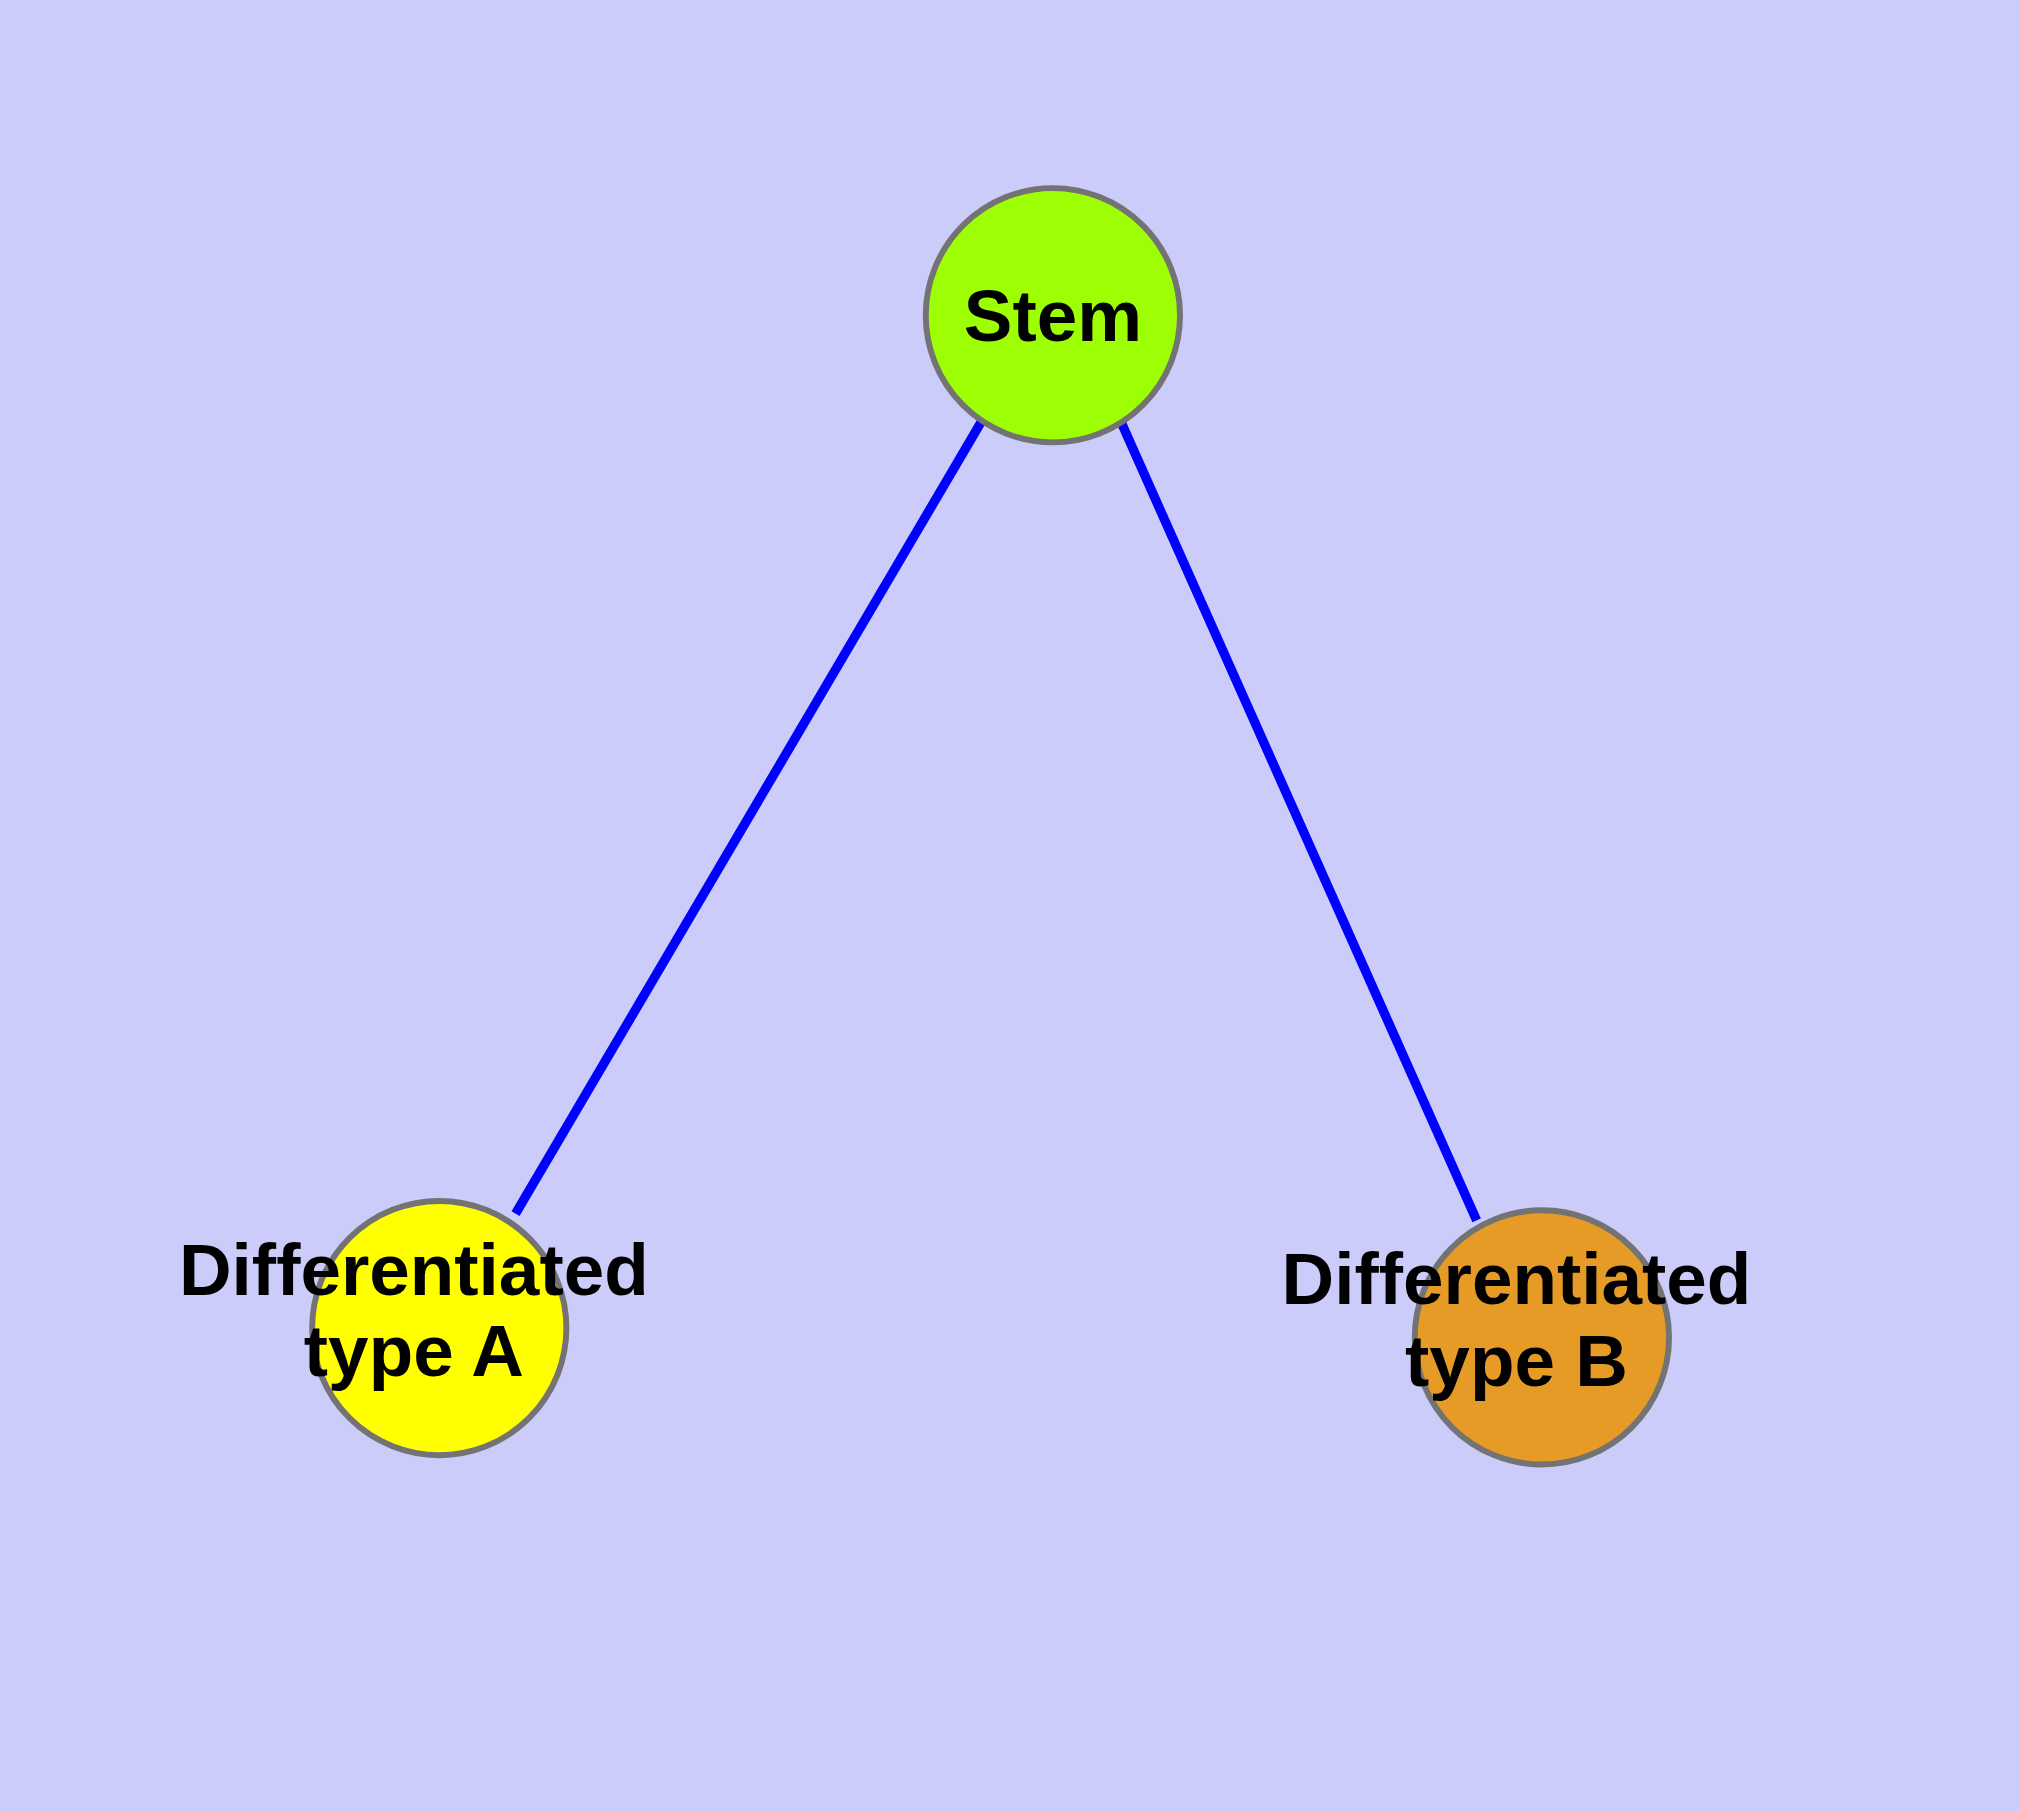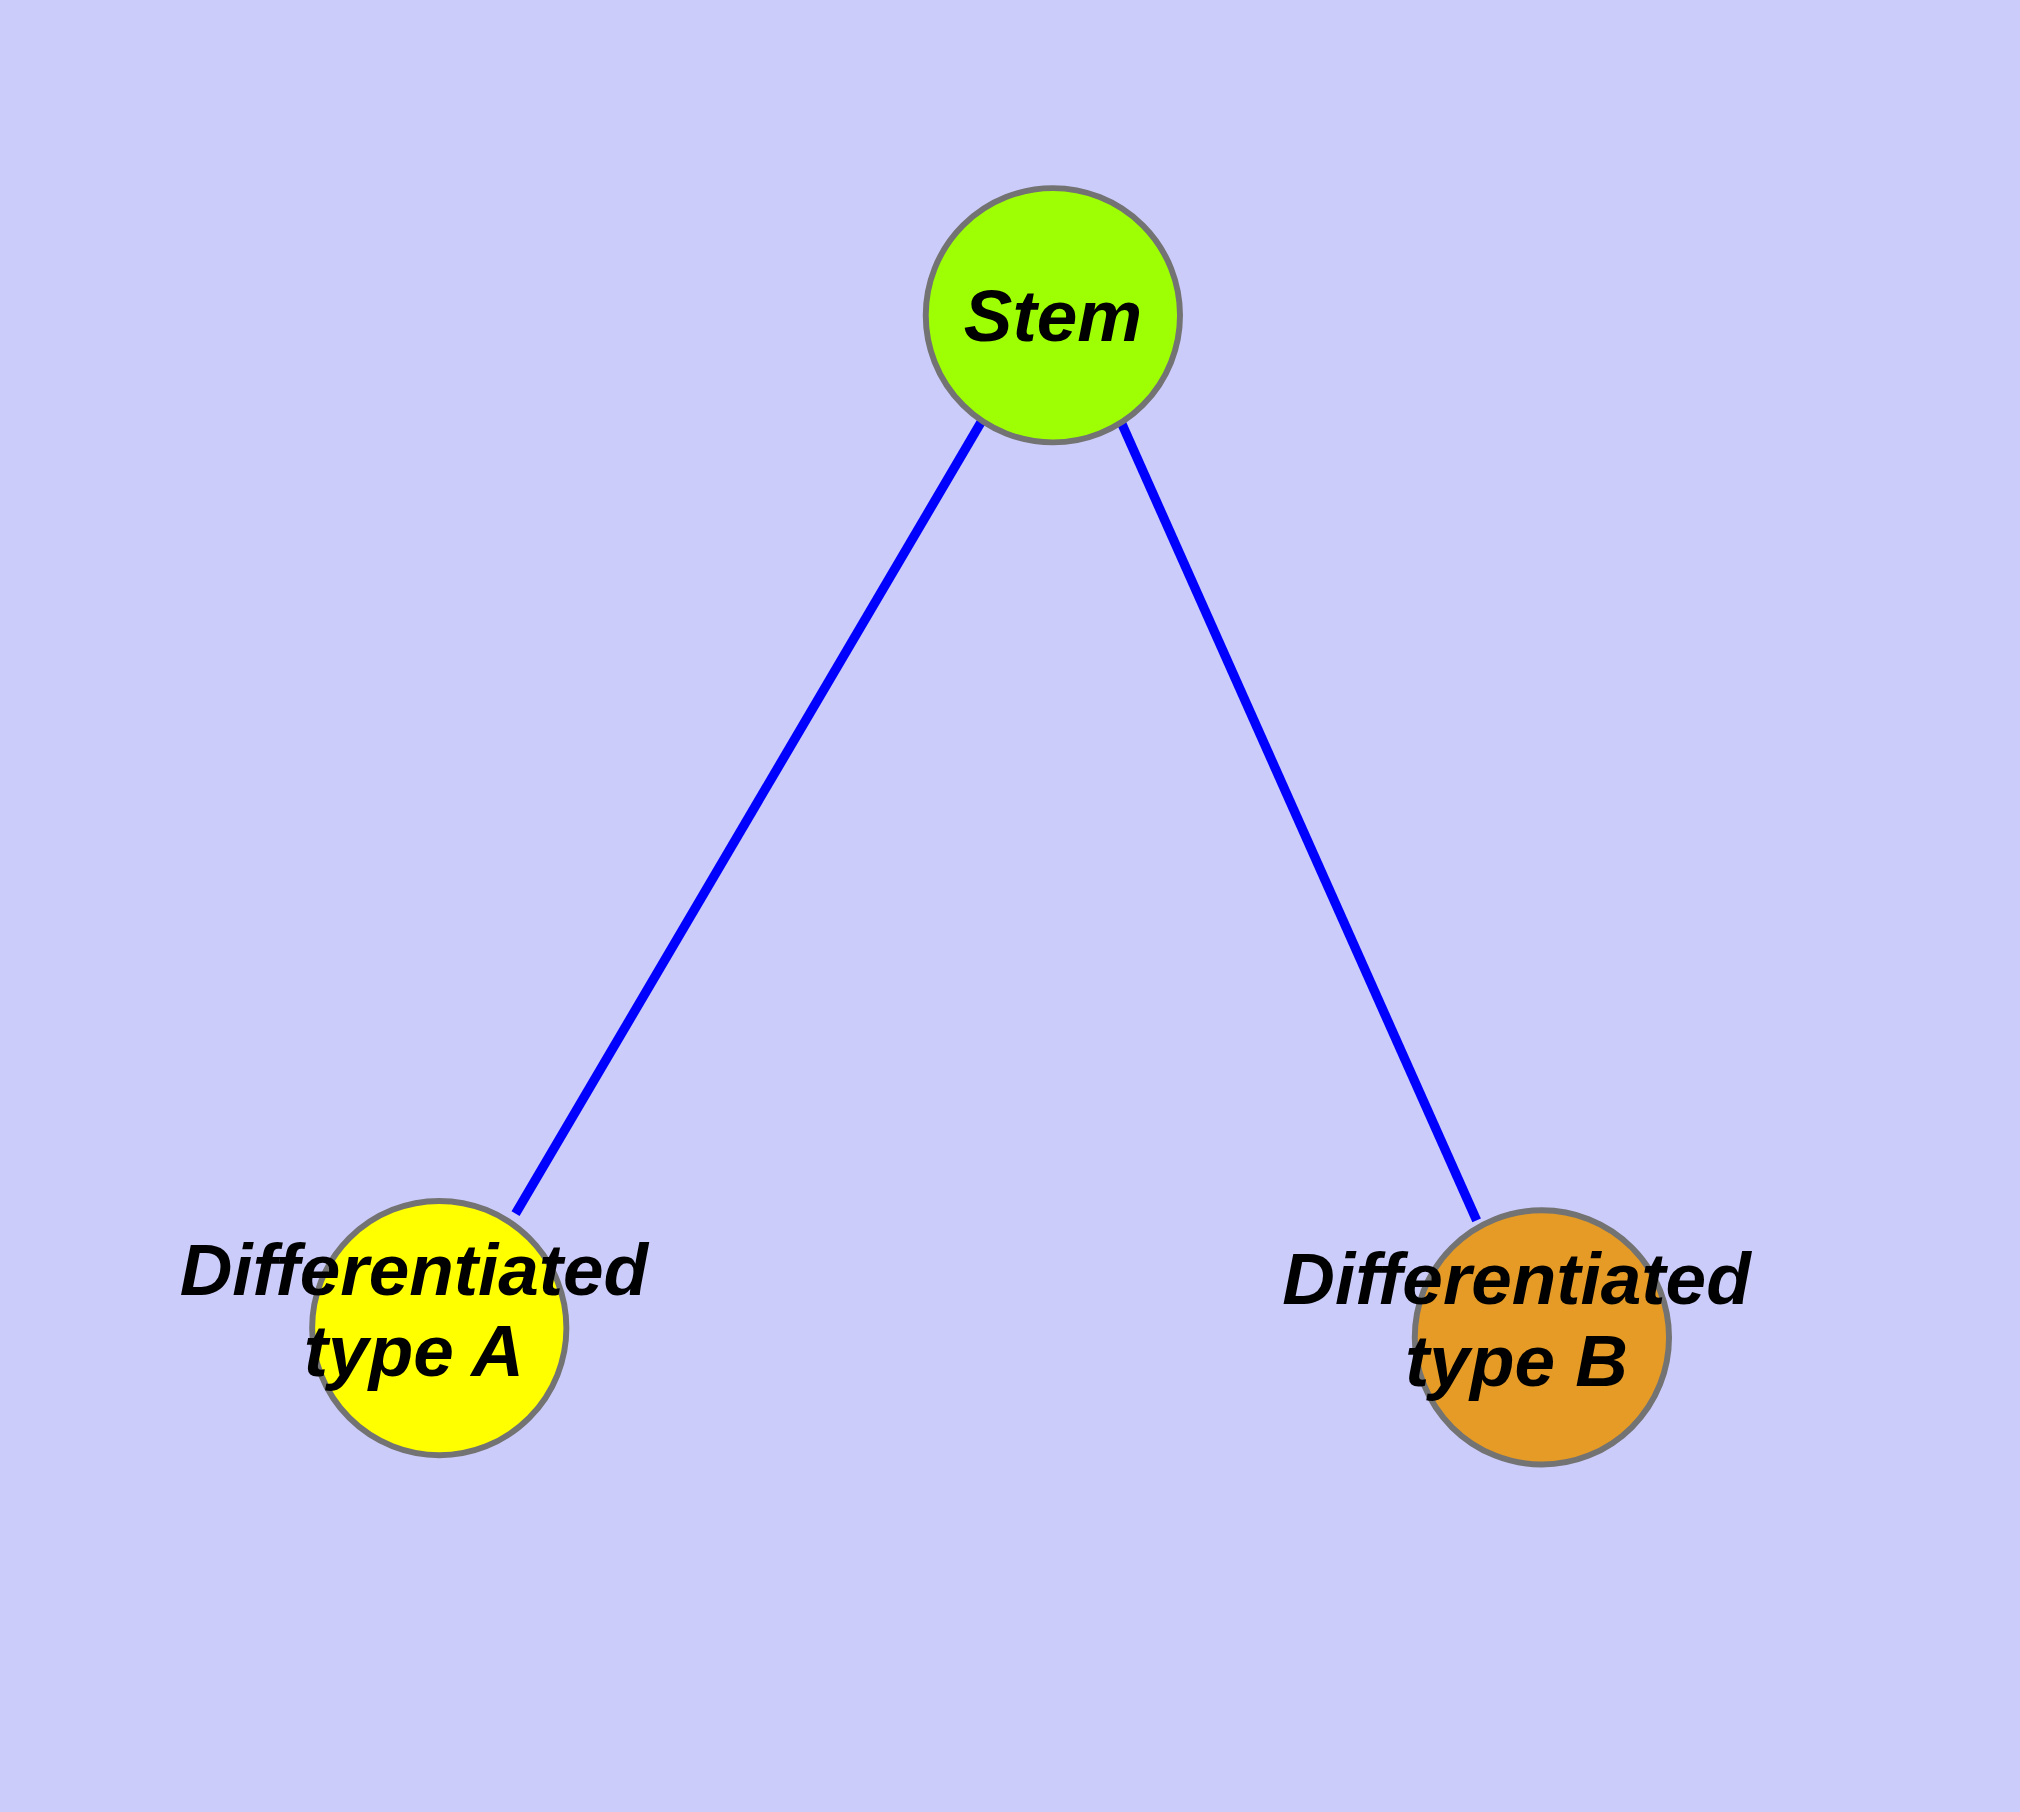--- a/index.html
+++ b/index.html
@@ -40,21 +40,21 @@
     font-size: 86px;
     fill: #000000;
     text-anchor: middle;
     dominant-baseline: alphabetic;
     white-space: pre;
   }
 </style>
 </head>
 <body>
 
-<div id="stage" style="width: 2021px; height: 1812px; background: rgb(204, 204, 250); font-style: italic;">
+<div id="stage" style="width: 2021px; height: 1812px; background: rgb(204, 204, 250);">
   <svg id="graph-svg" viewBox="0 0 2384 2138" xmlns="http://www.w3.org/2000/svg">
     <g id="edges-group">
         <line class="edge-line" x1="1158" y1="497" x2="608" y2="1432" stroke="#0000ff" stroke-width="11"></line>
         <line class="edge-line" x1="1322" y1="497" x2="1742" y2="1440" stroke="#0000ff" stroke-width="11"></line>
       </g>
     <g id="nodes-group">
         <circle class="node-circle" cx="1242" cy="372" r="150" fill="#9eff05" stroke="#737373" stroke-width="7"></circle>
         <circle class="node-circle" cx="518" cy="1567" r="150" fill="#ffff00" stroke="#737373" stroke-width="7"></circle>
         <circle class="node-circle" cx="1819" cy="1578" r="150" fill="#e59b26" stroke="#737373" stroke-width="7"></circle>
       </g>

